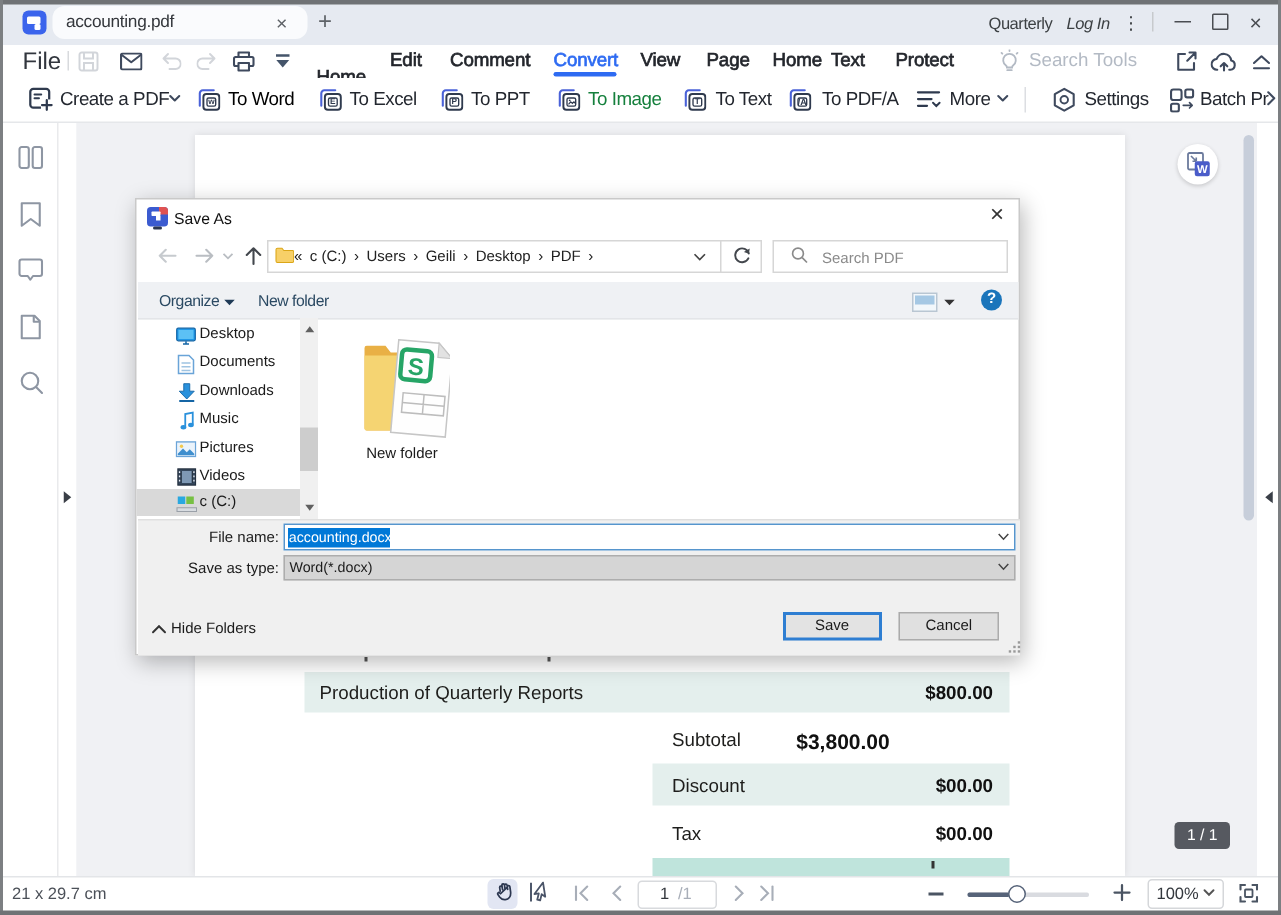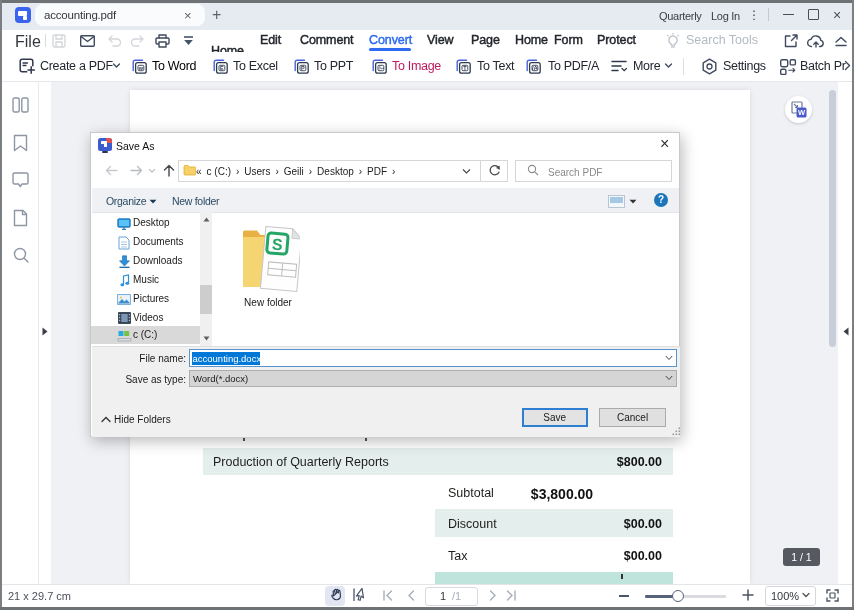--- a/index.html
+++ b/index.html
@@ -18,21 +18,21 @@
     <div class="abs" style="left:3px;top:4px;width:9px;height:4.5px;background:#fff;border-radius:1px;"></div>
     <div class="abs" style="left:7.5px;top:8.5px;width:4.5px;height:4.5px;background:#fff;border-radius:1px;"></div>
   </div>
 
   <div class="abs" style="left:35px;top:4px;width:170px;height:22px;background:#fafbfd;border-radius:8px;"></div>
   <div class="abs" style="left:44px;top:9px;font-size:11.5px;letter-spacing:-0.2px;color:#34373c;">accounting.pdf</div>
   <div class="abs" style="left:184px;top:8px;font-size:13px;color:#5f6368;">×</div>
   <div class="abs" style="left:212px;top:6px;font-size:16px;color:#5f6368;font-weight:300;">+</div>
 
   <div class="abs" style="left:659px;top:10px;font-size:11px;letter-spacing:-0.3px;color:#3c4043;">Quarterly</div>
-  <div class="abs" style="left:711px;top:10px;font-size:11px;letter-spacing:-0.3px;color:#3c4043;">Log In</div>
+  <div class="abs" style="left:711px;top:10px;font-size:11px;letter-spacing:-0.3px;color:#3c4043;font-style:italic;">Log In</div>
   <div class="abs" style="left:748px;top:8px;font-size:12px;color:#3c4043;">⋮</div>
   <div class="abs" style="left:768px;top:8px;width:1px;height:13px;background:#c7cacd;"></div>
   <div class="abs" style="left:783px;top:14px;width:11px;height:1.4px;background:#4a4d52;"></div>
   <div class="abs" style="left:808px;top:9px;width:9px;height:9px;border:1.4px solid #4a4d52;border-radius:1px;"></div>
   <div class="abs" style="left:833px;top:7px;font-size:14px;color:#4a4d52;">×</div>
 
   <div class="abs" style="left:0;top:30px;width:854px;height:22px;background:#fff;"></div>
   <div class="abs" style="left:15px;top:33px;font-size:16px;color:#32363e;">File</div>
   <div class="abs" style="left:45px;top:34px;width:1px;height:13px;background:#d8dadd;"></div>
 
@@ -79,21 +79,21 @@
     </div>
 
   <div class="abs" style="left:211px;top:44px;font-size:12.5px;letter-spacing:-0.1px;color:#23262c;font-weight:normal;-webkit-text-stroke:0.45px #23262c;">Home</div>
   <div class="abs" style="left:260px;top:33px;font-size:12.5px;letter-spacing:-0.1px;color:#23262c;font-weight:normal;-webkit-text-stroke:0.45px #23262c;">Edit</div>
   <div class="abs" style="left:300px;top:33px;font-size:12.5px;letter-spacing:-0.1px;color:#23262c;font-weight:normal;-webkit-text-stroke:0.45px #23262c;">Comment</div>
   <div class="abs" style="left:369px;top:33px;font-size:12.5px;letter-spacing:-0.1px;color:#2e6bf2;font-weight:normal;-webkit-text-stroke:0.45px #2e6bf2;">Convert</div>
   <div class="abs" style="left:369px;top:48px;width:42px;height:3px;border-radius:2px;background:#2e6bf2;"></div>
   <div class="abs" style="left:427px;top:33px;font-size:12.5px;letter-spacing:-0.1px;color:#23262c;font-weight:normal;-webkit-text-stroke:0.45px #23262c;">View</div>
   <div class="abs" style="left:471px;top:33px;font-size:12.5px;letter-spacing:-0.1px;color:#23262c;font-weight:normal;-webkit-text-stroke:0.45px #23262c;">Page</div>
   <div class="abs" style="left:515px;top:33px;font-size:12.5px;letter-spacing:-0.1px;color:#23262c;font-weight:normal;-webkit-text-stroke:0.45px #23262c;">Home</div>
-  <div class="abs" style="left:554px;top:33px;font-size:12.5px;letter-spacing:-0.1px;color:#23262c;font-weight:normal;-webkit-text-stroke:0.45px #23262c;">Form</div>
+  <div class="abs" style="left:554px;top:33px;font-size:12.5px;letter-spacing:-0.1px;color:#23262c;font-weight:normal;-webkit-text-stroke:0.45px #23262c;">Text</div>
   <div class="abs" style="left:597px;top:33px;font-size:12.5px;letter-spacing:-0.1px;color:#23262c;font-weight:normal;-webkit-text-stroke:0.45px #23262c;">Protect</div>
 
   <div class="abs" id="mi-bulb" style="left:666px;top:33px;">
       <svg width="14" height="15" viewBox="0 0 14 15">
         <g stroke="#b3bac4" fill="none" stroke-width="1.2" stroke-linecap="round">
           <path d="M4.5 10.5a4.2 4.2 0 1 1 5 0 2 2 0 0 0-.8 1.5H5.3a2 2 0 0 0-.8-1.5z"></path>
           <path d="M5.5 13.8h3"></path>
           <path d="M7 1V.2M2.2 2.8l-.5-.5M11.8 2.8l.5-.5"></path>
         </g>
       </svg>
@@ -173,21 +173,21 @@
 
   <div class="abs" style="left:371px;top:58px;">
       <svg width="16" height="16" viewBox="0 0 16 16">
         <path d="M2.2 12.5V4.2a2 2 0 0 1 2-2h7.3" fill="none" stroke="#4a62d8" stroke-width="1.4" stroke-linecap="round"></path>
         <rect x="4.6" y="4.6" width="10.6" height="10.6" rx="2" fill="#fff" stroke="#2f3a4e" stroke-width="1.3"></rect>
         <rect x="7" y="7.3" width="5.8" height="5.4" rx="1.1" fill="none" stroke="#2f3a4e" stroke-width="0.9"></rect>
         <path d="M8 11.6l1.5-1.7 1.1 1 1-1 1.1 1.1" stroke="#2f3a4e" stroke-width="0.8" fill="none"></path>
         <circle cx="8.8" cy="8.9" r="0.6" fill="#2f3a4e"></circle>
       </svg>
     </div>
-  <div class="abs" style="left:392px;top:59px;font-size:12.5px;letter-spacing:-0.3px;color:#be185d;">To Image</div>
+  <div class="abs" style="left:392px;top:59px;font-size:12.5px;letter-spacing:-0.3px;color:#15803d;">To Image</div>
 
   <div class="abs" style="left:455px;top:58px;">
       <svg width="16" height="16" viewBox="0 0 16 16">
         <path d="M2.2 12.5V4.2a2 2 0 0 1 2-2h7.3" fill="none" stroke="#4a62d8" stroke-width="1.4" stroke-linecap="round"></path>
         <rect x="4.6" y="4.6" width="10.6" height="10.6" rx="2" fill="#fff" stroke="#2f3a4e" stroke-width="1.3"></rect>
         <rect x="7" y="7.3" width="5.8" height="5.4" rx="1.1" fill="none" stroke="#2f3a4e" stroke-width="0.9"></rect>
         <text x="9.9" y="11.6" font-size="5.5" font-weight="bold" fill="#2f3a4e" text-anchor="middle" font-family="Liberation Sans, sans-serif">T</text>
       </svg>
     </div>
   <div class="abs" style="left:477px;top:59px;font-size:12.5px;letter-spacing:-0.3px;color:#23272f;">To Text</div>

